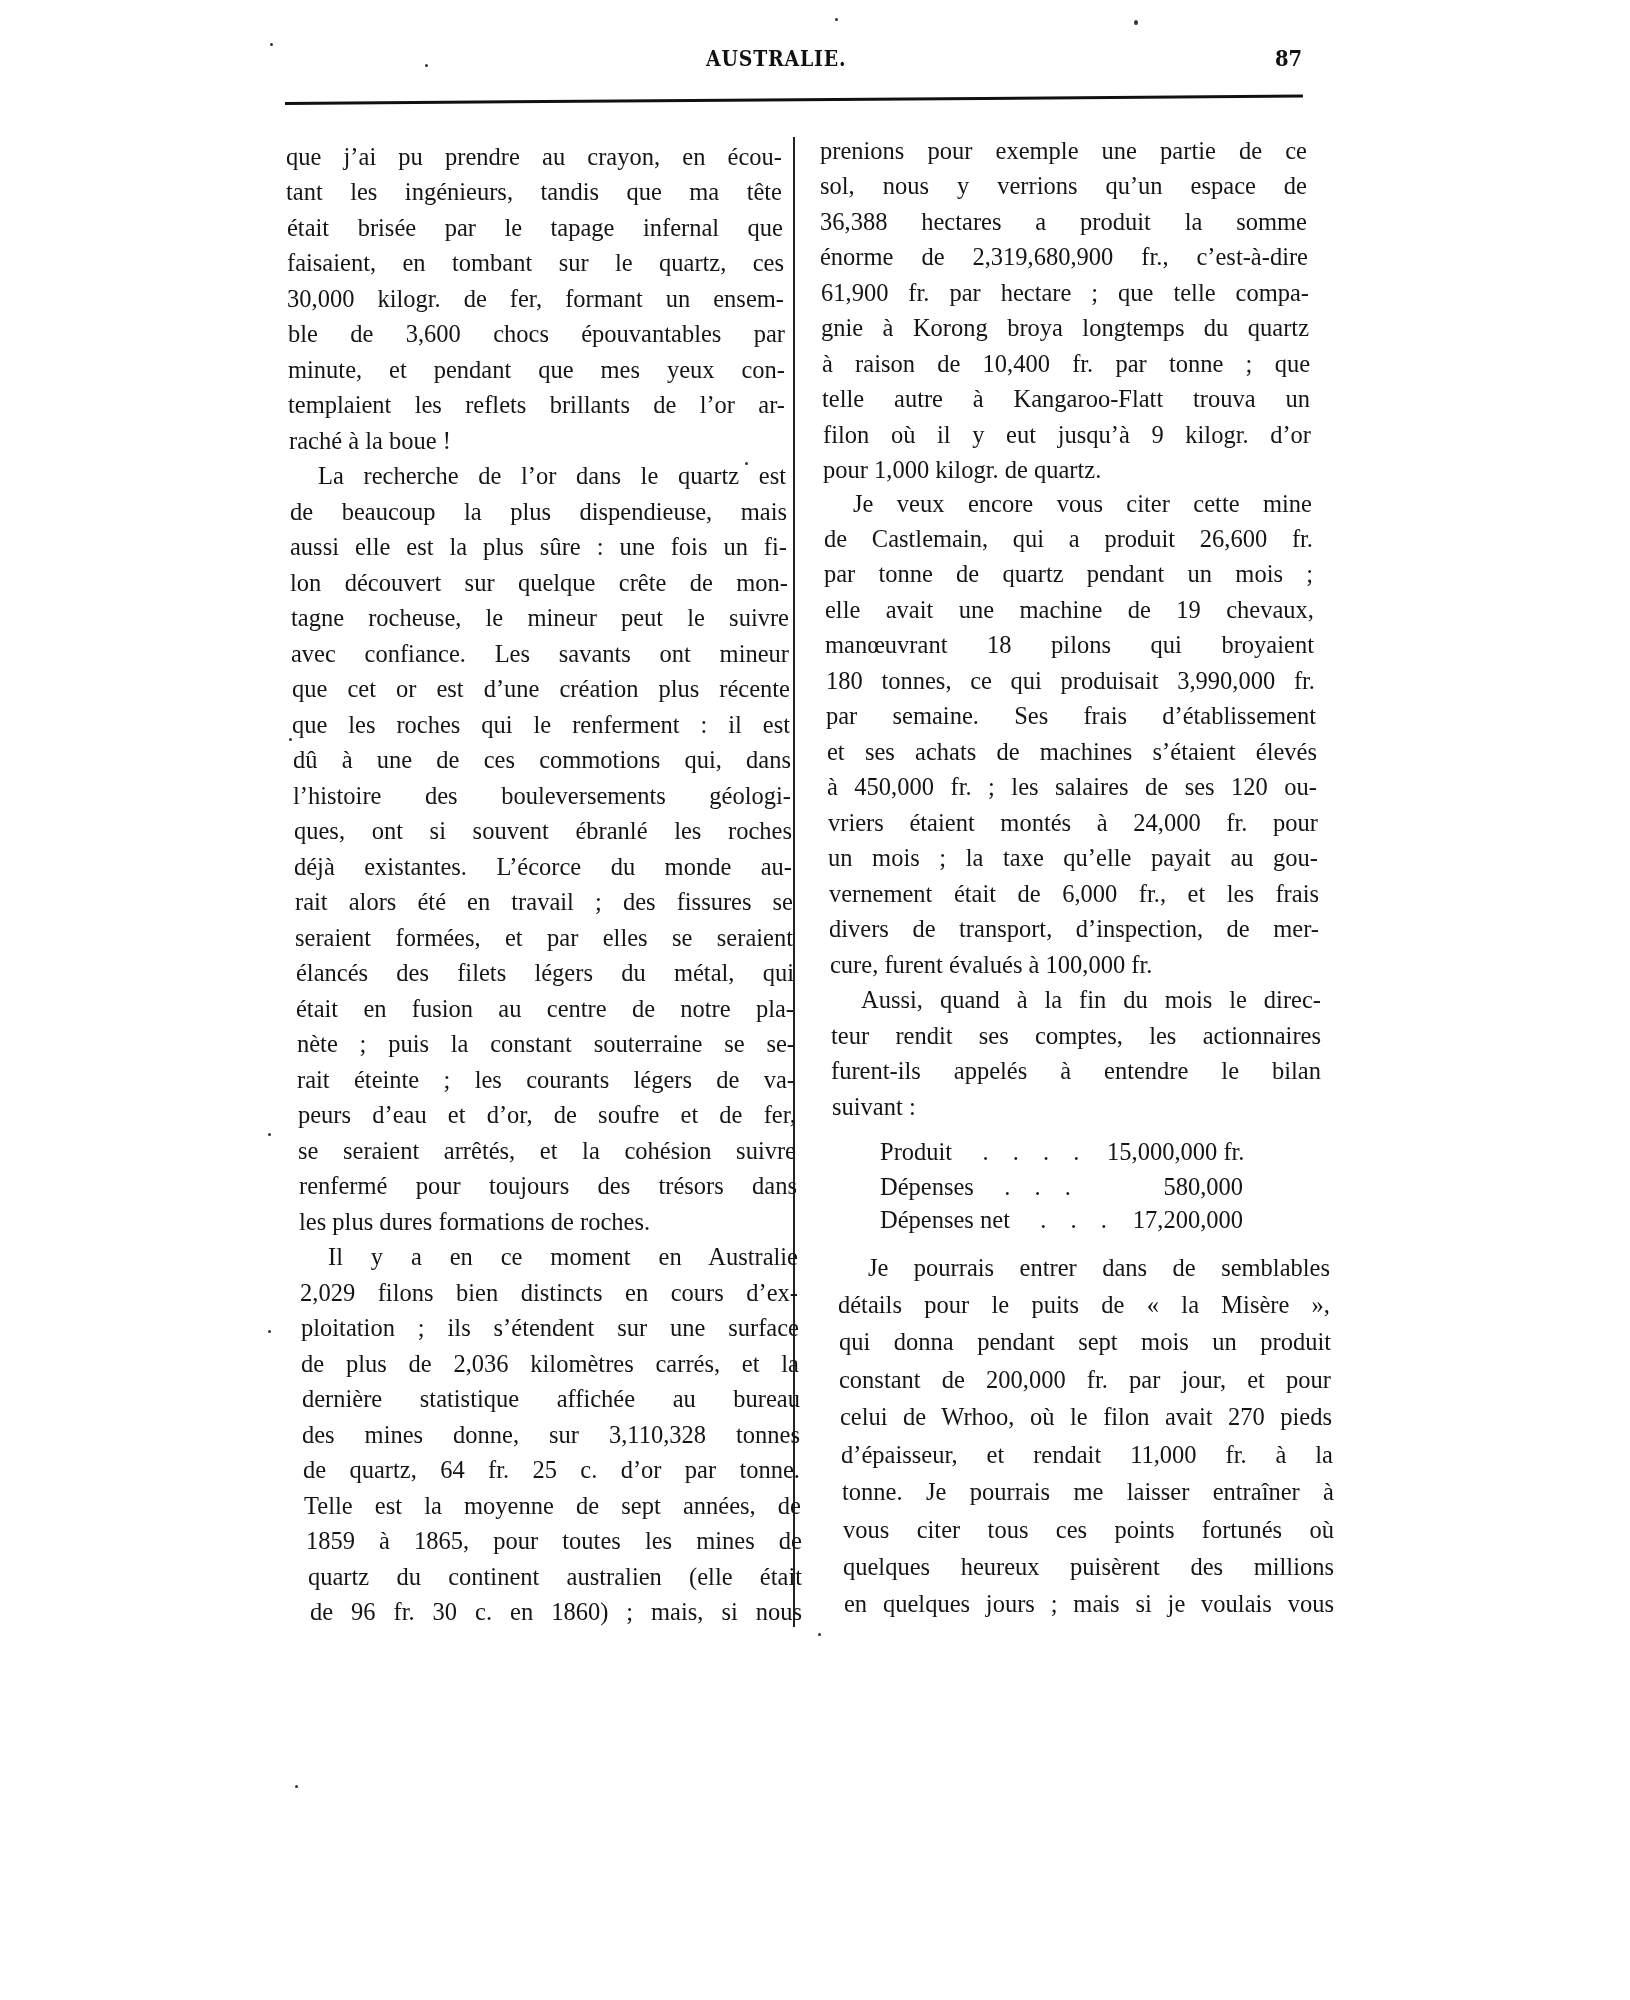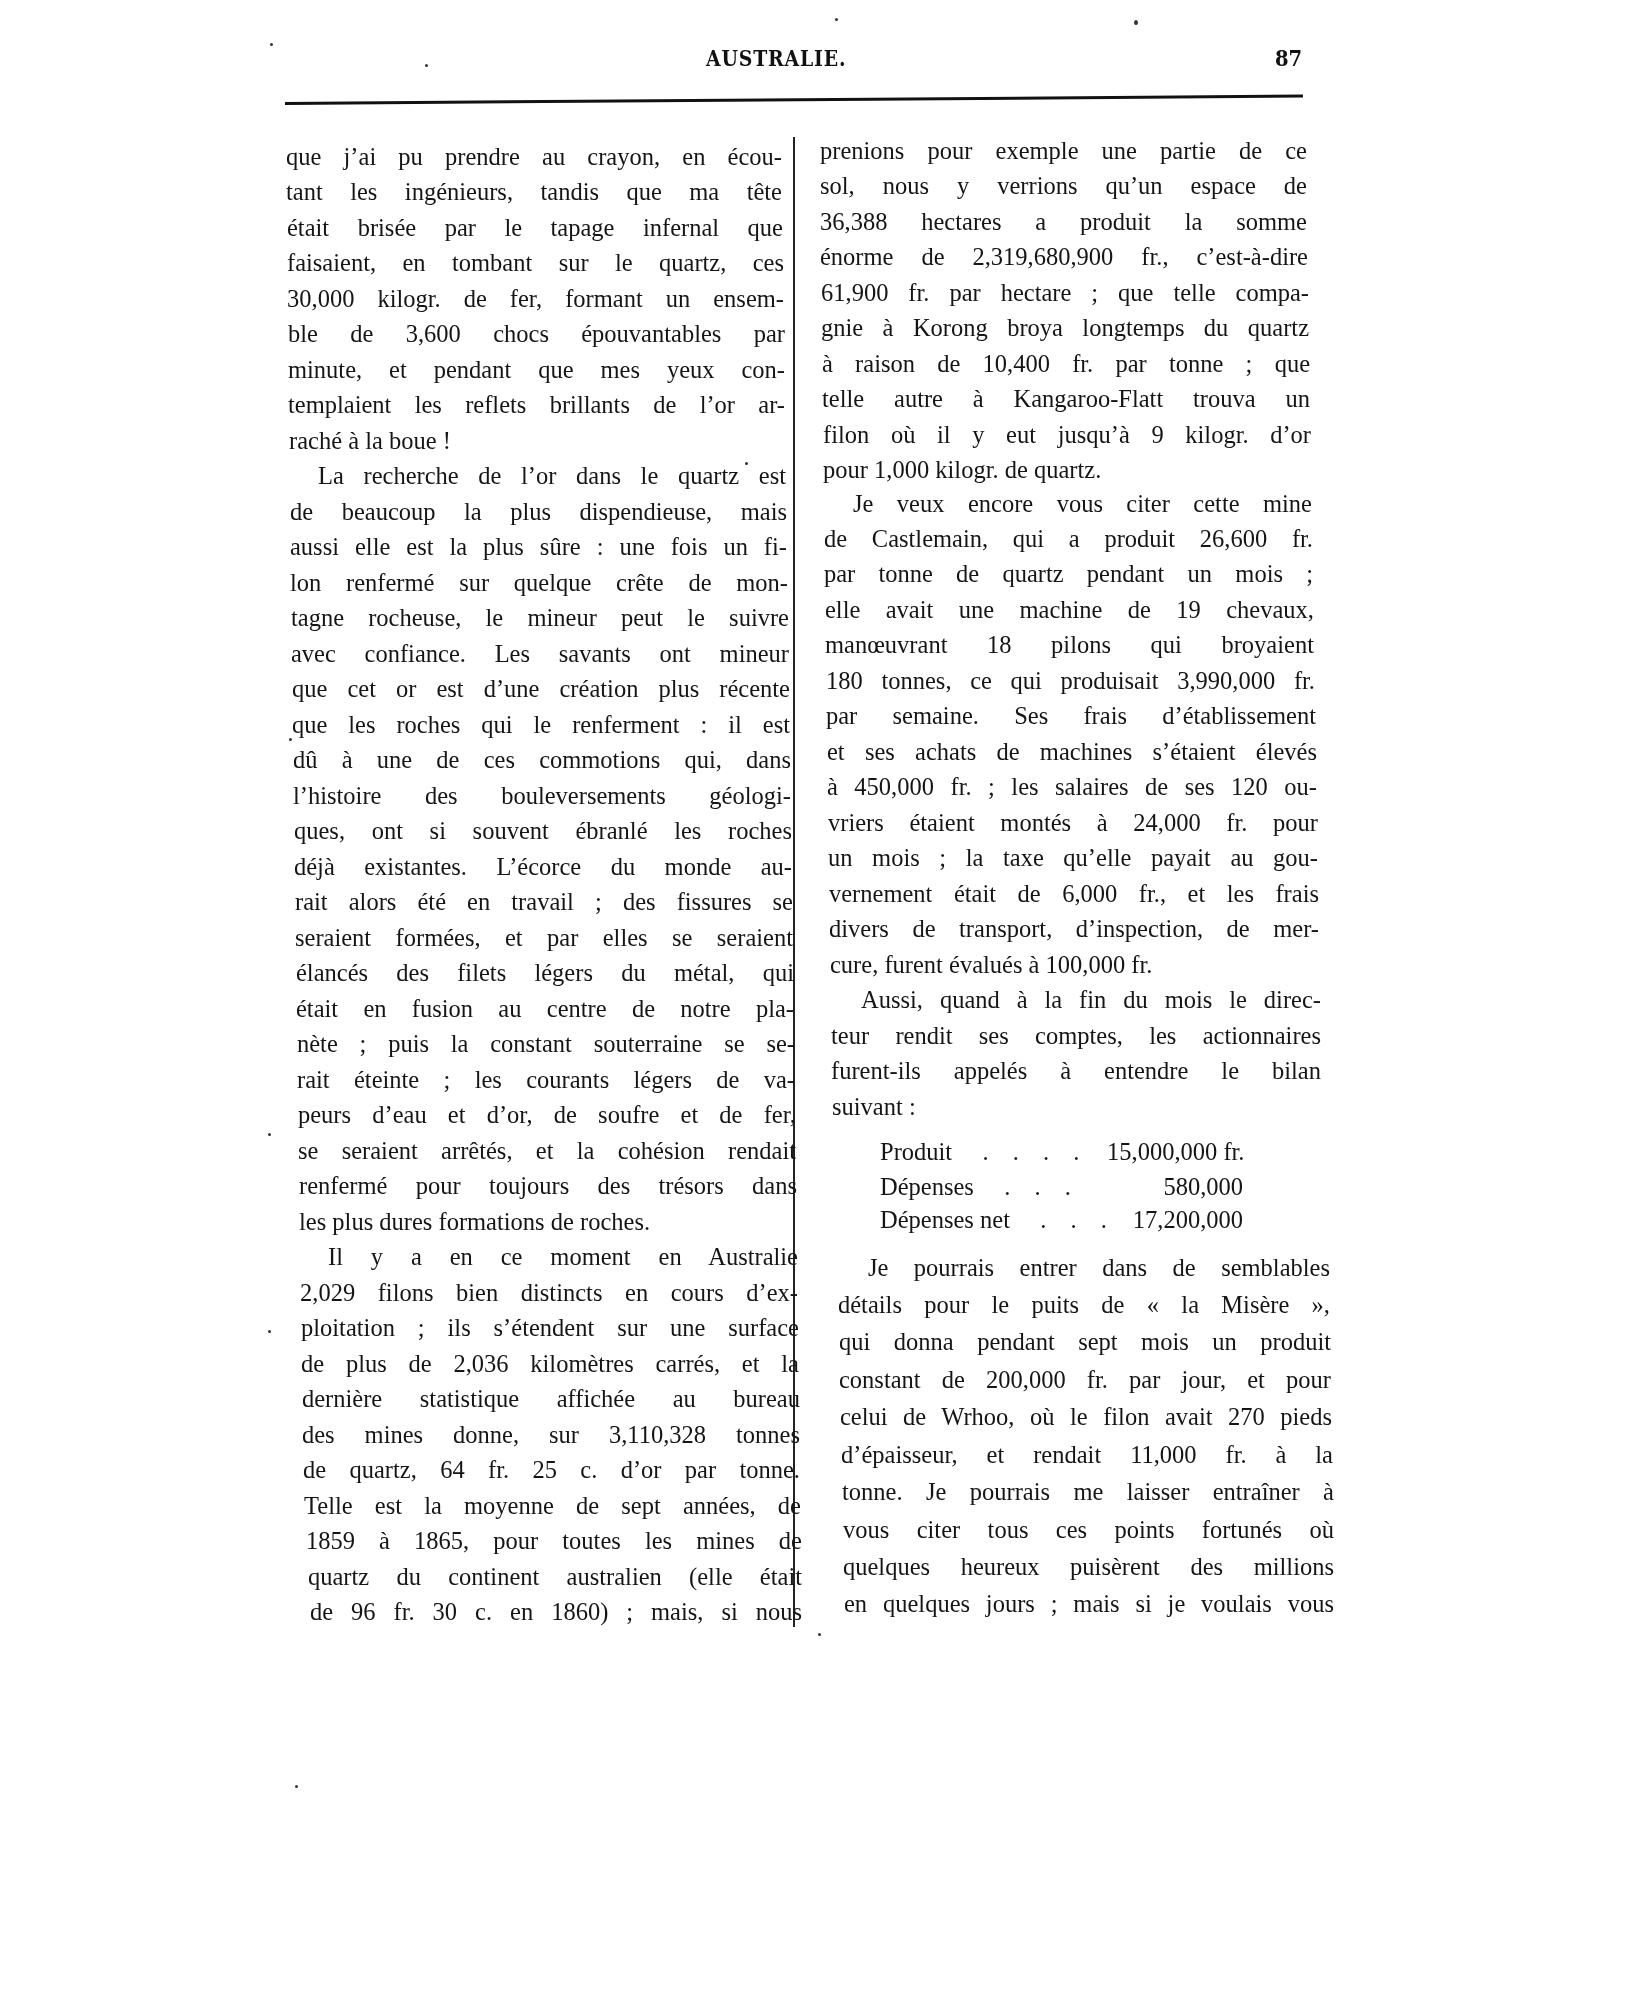--- a/index.html
+++ b/index.html
@@ -33,37 +33,37 @@
     <div class="line" style="top:213px;left:287px;width:496px">était brisée par le tapage infernal que</div>
     <div class="line" style="top:248px;left:287px;width:497px">faisaient, en tombant sur le quartz, ces</div>
     <div class="line" style="top:284px;left:287px;width:497px">30,000 kilogr. de fer, formant un ensem-</div>
     <div class="line" style="top:319px;left:288px;width:497px">ble de 3,600 chocs épouvantables par</div>
     <div class="line" style="top:355px;left:288px;width:497px">minute, et pendant que mes yeux con-</div>
     <div class="line" style="top:390px;left:288px;width:497px">templaient les reflets brillants de l’or ar-</div>
     <div class="line last" style="top:426px;left:289px;width:497px">raché à la boue !</div>
     <div class="line" style="top:461px;left:318px;width:468px">La recherche de l’or dans le quartz est</div>
     <div class="line" style="top:497px;left:290px;width:497px">de beaucoup la plus dispendieuse, mais</div>
     <div class="line" style="top:532px;left:290px;width:497px">aussi elle est la plus sûre : une fois un fi-</div>
-    <div class="line" style="top:568px;left:290px;width:498px">lon renfermé sur quelque crête de mon-</div>
+    <div class="line" style="top:568px;left:290px;width:498px">lon découvert sur quelque crête de mon-</div>
     <div class="line" style="top:603px;left:291px;width:498px">tagne rocheuse, le mineur peut le suivre</div>
     <div class="line" style="top:639px;left:291px;width:498px">avec confiance. Les savants ont mineur</div>
     <div class="line" style="top:674px;left:292px;width:498px">que cet or est d’une création plus récente</div>
     <div class="line" style="top:710px;left:292px;width:498px">que les roches qui le renferment : il est</div>
     <div class="line" style="top:745px;left:293px;width:498px">dû à une de ces commotions qui, dans</div>
     <div class="line" style="top:781px;left:293px;width:498px">l’histoire des bouleversements géologi-</div>
     <div class="line" style="top:816px;left:294px;width:498px">ques, ont si souvent ébranlé les roches</div>
     <div class="line" style="top:852px;left:294px;width:498px">déjà existantes. L’écorce du monde au-</div>
     <div class="line" style="top:887px;left:295px;width:498px">rait alors été en travail ; des fissures se</div>
     <div class="line" style="top:923px;left:295px;width:498px">seraient formées, et par elles se seraient</div>
     <div class="line" style="top:958px;left:296px;width:498px">élancés des filets légers du métal, qui</div>
     <div class="line" style="top:994px;left:296px;width:498px">était en fusion au centre de notre pla-</div>
     <div class="line" style="top:1029px;left:297px;width:498px">nète ; puis la constant souterraine se se-</div>
     <div class="line" style="top:1065px;left:297px;width:498px">rait éteinte ; les courants légers de va-</div>
     <div class="line" style="top:1100px;left:298px;width:498px">peurs d’eau et d’or, de soufre et de fer,</div>
-    <div class="line" style="top:1136px;left:298px;width:498px">se seraient arrêtés, et la cohésion rendait</div>
+    <div class="line" style="top:1136px;left:298px;width:498px">se seraient arrêtés, et la cohésion suivre</div>
     <div class="line" style="top:1171px;left:299px;width:498px">renfermé pour toujours des trésors dans</div>
     <div class="line last" style="top:1207px;left:299px;width:498px">les plus dures formations de roches.</div>
     <div class="line" style="top:1242px;left:328px;width:470px">Il y a en ce moment en Australie</div>
     <div class="line" style="top:1278px;left:300px;width:498px">2,029 filons bien distincts en cours d’ex-</div>
     <div class="line" style="top:1313px;left:301px;width:498px">ploitation ; ils s’étendent sur une surface</div>
     <div class="line" style="top:1349px;left:301px;width:498px">de plus de 2,036 kilomètres carrés, et la</div>
     <div class="line" style="top:1384px;left:302px;width:498px">dernière statistique affichée au bureau</div>
     <div class="line" style="top:1420px;left:302px;width:498px">des mines donne, sur 3,110,328 tonnes</div>
     <div class="line" style="top:1455px;left:303px;width:497px">de quartz, 64 fr. 25 c. d’or par tonne.</div>
     <div class="line" style="top:1491px;left:304px;width:497px">Telle est la moyenne de sept années, de</div>

